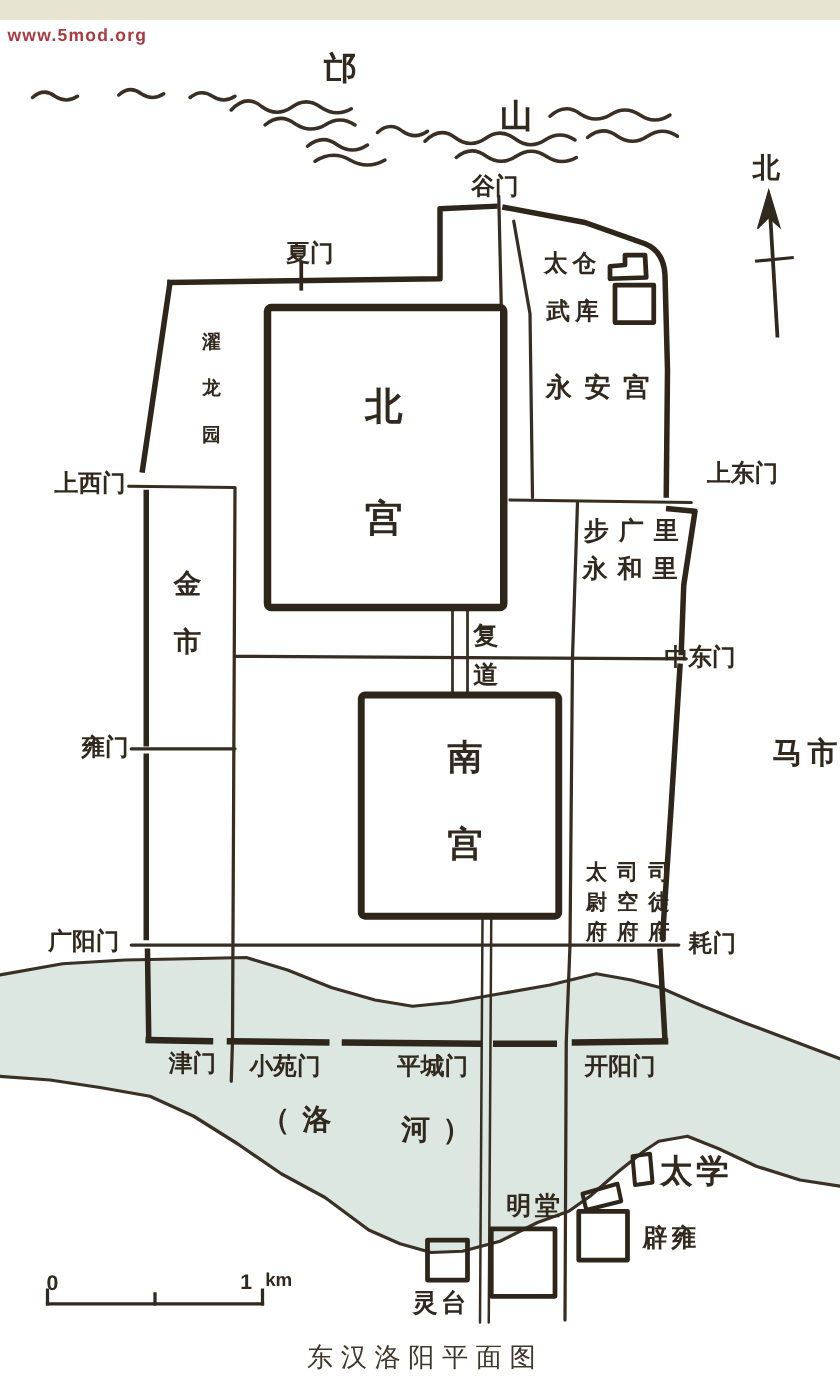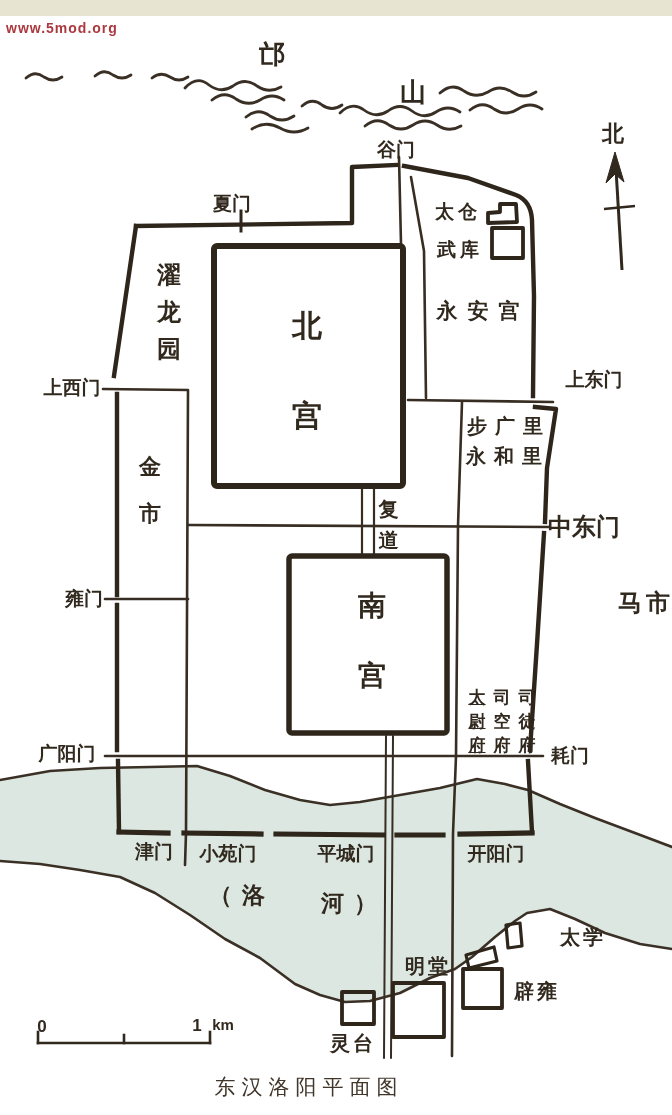--- a/index.html
+++ b/index.html
@@ -107,56 +107,56 @@
   </svg>
 
   <div class="wm">www.5mod.org</div>
 
   <div class="lbl" style="left:272px;top:39px;font-size:26px;">邙</div>
   <div class="lbl" style="left:413px;top:77px;font-size:26px;">山</div>
 
   <div class="lbl" style="left:613px;top:118px;font-size:22px;">北</div>
 
   <div class="lbl" style="left:396px;top:134px;font-size:19px;">谷门</div>
-  <div class="lbl" style="left:232px;top:188px;font-size:19px;">夏门</div>
+  <div class="lbl" style="left:248px;top:188px;font-size:19px;">夏门</div>
   <div class="lbl" style="left:72px;top:372px;font-size:19px;">上西门</div>
   <div class="lbl" style="left:594px;top:364px;font-size:19px;">上东门</div>
-  <div class="lbl" style="left:584px;top:511px;font-size:24px;">中东门</div>
+  <div class="lbl" style="left:560px;top:511px;font-size:19px;">中东门</div>
   <div class="lbl" style="left:84px;top:583px;font-size:19px;">雍门</div>
   <div class="lbl" style="left:67px;top:738px;font-size:19px;">广阳门</div>
   <div class="lbl" style="left:570px;top:740px;font-size:19px;">耗门</div>
   <div class="lbl" style="left:154px;top:836px;font-size:19px;">津门</div>
   <div class="lbl" style="left:228px;top:838px;font-size:19px;">小苑门</div>
   <div class="lbl" style="left:346px;top:838px;font-size:19px;">平城门</div>
   <div class="lbl" style="left:496px;top:838px;font-size:19px;">开阳门</div>
 
   <div class="lbl v" style="left:307px;top:355px;font-size:30px;line-height:90px;width:32px;">北宫</div>
   <div class="lbl v" style="left:372px;top:625px;font-size:28px;line-height:70px;width:30px;">南宫</div>
   <div class="lbl" style="left:483px;top:295px;font-size:21px;letter-spacing:10px;">永安宫</div>
 
   <div class="lbl" style="left:458px;top:196px;font-size:19px;letter-spacing:4px;">太仓</div>
   <div class="lbl" style="left:460px;top:234px;font-size:19px;letter-spacing:4px;">武库</div>
-  <div class="lbl v" style="left:169px;top:295px;font-size:24px;line-height:37px;width:24px;">濯龙园</div>
+  <div class="lbl v" style="left:169px;top:295px;font-size:15px;line-height:37px;width:24px;">濯龙园</div>
   <div class="lbl v" style="left:150px;top:474px;font-size:22px;line-height:47px;width:24px;">金市</div>
   <div class="lbl v" style="left:388px;top:509px;font-size:20px;line-height:31px;width:19px;">复道</div>
   <div class="lbl" style="left:509px;top:410px;font-size:20px;letter-spacing:8px;">步广里</div>
   <div class="lbl" style="left:508px;top:440px;font-size:20px;letter-spacing:8px;">永和里</div>
   <div class="lbl" style="left:646px;top:587px;font-size:24px;letter-spacing:4px;">马市</div>
-  <div class="lbl v" style="left:477px;top:706px;font-size:17px;line-height:24px;width:19px;text-decoration:underline;">太尉府</div>
+  <div class="lbl v" style="left:477px;top:706px;font-size:17px;line-height:24px;width:19px;">太尉府</div>
   <div class="lbl v" style="left:502px;top:706px;font-size:17px;line-height:24px;width:19px;">司空府</div>
   <div class="lbl v" style="left:527px;top:706px;font-size:17px;line-height:24px;width:19px;">司徒府</div>
 
   <div class="lbl" style="left:242px;top:879px;font-size:23px;letter-spacing:10px;">（洛</div>
   <div class="lbl" style="left:354px;top:887px;font-size:23px;letter-spacing:10px;">河）</div>
 
-  <div class="lbl" style="left:583px;top:921px;font-size:20px;letter-spacing:3px;">太学</div>
+  <div class="lbl" style="left:557px;top:921px;font-size:26px;letter-spacing:3px;">太学</div>
   <div class="lbl" style="left:422px;top:950px;font-size:20px;letter-spacing:3px;padding-left:12px;">明堂</div>
   <div class="lbl" style="left:537px;top:975px;font-size:20px;letter-spacing:3px;">辟雍</div>
   <div class="lbl" style="left:353px;top:1027px;font-size:20px;letter-spacing:3px;text-align:right;">灵台</div>
 
   <div class="lbl" style="left:42px;top:1011px;font-size:17px;">0</div>
   <div class="lbl" style="left:197px;top:1010px;font-size:17px;">1</div>
   <div class="lbl" style="left:223px;top:1009px;font-size:15px;">km</div>
 
-  <div class="lbl" style="left:309px;top:1071px;font-size:21px;letter-spacing:6px;font-weight:normal;color:#41362a;">东汉洛阳平面图</div>
+  <div class="lbl" style="left:340px;top:1071px;font-size:21px;letter-spacing:6px;font-weight:normal;color:#41362a;">东汉洛阳平面图</div>
 
   <div class="bottombar"></div>
 </div>
 
 </body></html>

